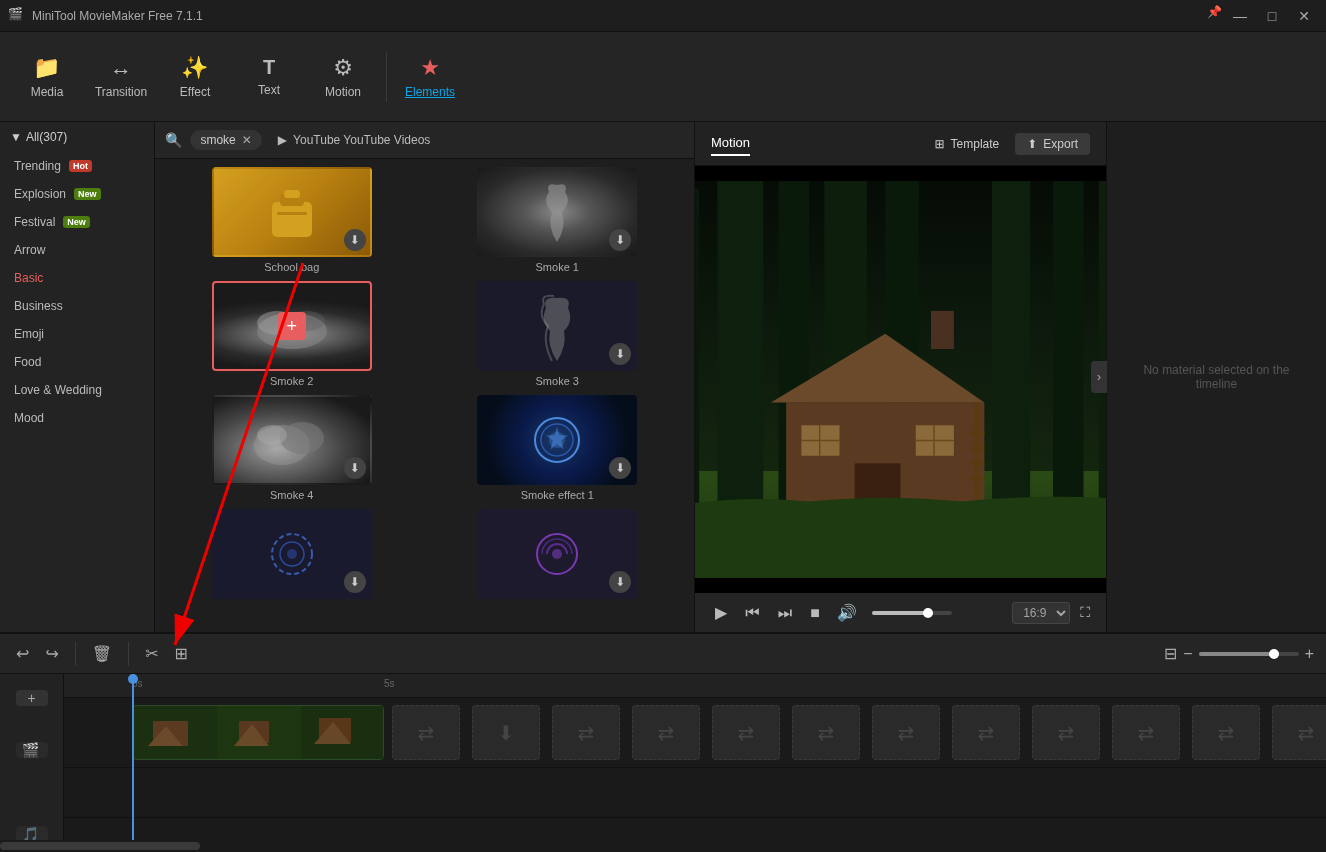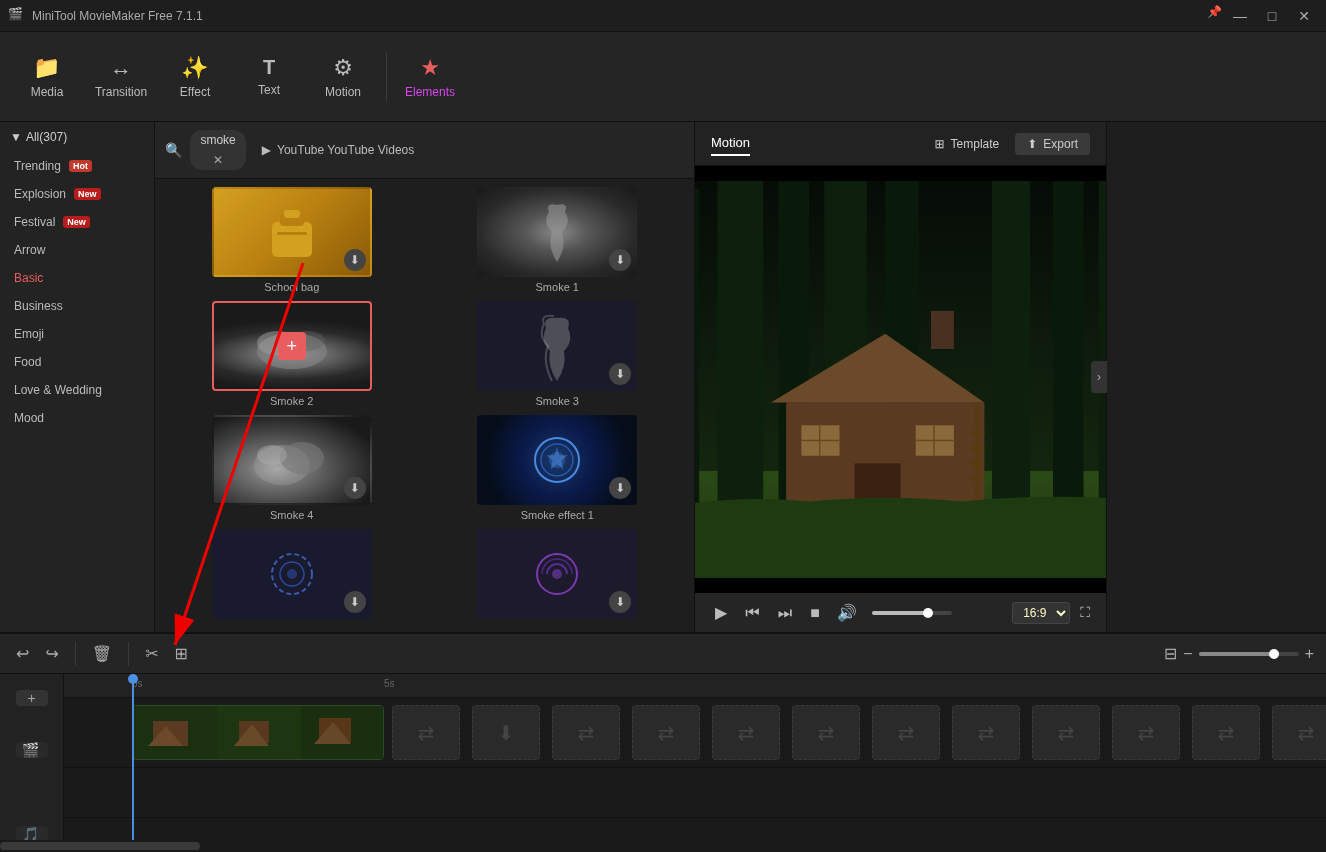--- a/index.html
+++ b/index.html
@@ -72,42 +72,42 @@
       color: #bbb;
       font-size: 12px;
       display: flex; align-items: center; gap: 6px;
     }
     .left-panel-item.active { color: #e85d5d; }
     .badge {
       font-size: 9px; padding: 1px 4px; border-radius: 3px;
       font-weight: bold; margin-left: 2px;
     }
     .badge-hot { background: #c0392b; color: #fff; }
-    .badge-new { background: #b91c1c; color: #fff; }
+    .badge-new { background: #4d7c0f; color: #fff; }
 
     
     .center-panel {
       width: 540px;
       background: #1e1e1e;
       border-right: 1px solid #111;
       display: flex;
       flex-direction: column;
       flex-shrink: 0;
     }
     .center-panel-header {
       display: flex;
       align-items: center;
       padding: 8px 10px;
       gap: 8px;
       border-bottom: 1px solid #111;
       background: #252525;
     }
     .search-tag {
       background: #333; border-radius: 12px; padding: 3px 10px;
-      font-size: 12px; color: #ccc; display: flex; align-items: center; gap: 6px; flex-direction: column;
+      font-size: 12px; color: #ccc; display: flex; align-items: center; gap: 6px;
     }
     .search-tag-close { cursor: pointer; color: #aaa; }
     .download-yt {
       display: flex; align-items: center; gap: 6px;
       color: #bbb; font-size: 12px; cursor: pointer; margin-left: 8px;
     }
     .elements-grid {
       display: grid;
       grid-template-columns: 1fr 1fr;
       gap: 0;
@@ -197,21 +197,21 @@
     .volume-bar {
       width: 80px; height: 4px; background: #444; border-radius: 2px; position: relative; cursor: pointer;
     }
     .volume-fill { width: 70%; height: 100%; background: #bbb; border-radius: 2px; }
     .volume-dot {
       position: absolute; left: 70%; top: 50%;
       transform: translate(-50%, -50%);
       width: 10px; height: 10px; background: #fff; border-radius: 50%;
     }
     .ratio-select {
-      background: #333; border: 1px solid #444; color: #fef9c3;
+      background: #333; border: 1px solid #444; color: #a3a3a3;
       font-size: 12px; padding: 2px 6px; border-radius: 3px; margin-left: auto;
     }
     .fullscreen-btn { background: none; border: none; color: #bbb; cursor: pointer; font-size: 14px; }
 
     
     .right-panel {
       width: 220px;
       background: #1e1e1e;
       border-left: 1px solid #111;
       display: flex; flex-direction: column; align-items: center; justify-content: center;
@@ -347,21 +347,21 @@
     <span class="toolbar-btn-icon" style="font-weight:bold;font-size:20px;">T</span>
     <span>Text</span>
   </button>
   <button class="toolbar-btn">
     <span class="toolbar-btn-icon">⚙</span>
     <span>Motion</span>
   </button>
   <div class="toolbar-separator"></div>
   <button class="toolbar-btn active">
     <span class="toolbar-btn-icon" style="color:#e85d5d;">★</span>
-    <span style="color:#d946ef;">Elements</span>
+    <span style="color:#0ea5e9;text-decoration:underline;">Elements</span>
   </button>
 </div>
 
 <div class="main-area" style="position:relative;">
 
   <div class="left-panel">
     <div class="left-panel-header">
       <span>▼</span>
       <span>All(307)</span>
     </div>
@@ -613,20 +613,21 @@
           <option>1:1</option>
           <option>4:3</option>
         </select>
         <button class="fullscreen-btn">⛶</button>
       </div>
     </div>
   </div>
 
   <div class="right-panel" style="position:relative;">
     <div style="position:absolute;left:-16px;top:50%;transform:translateY(-50%);width:16px;height:32px;background:#333;border-radius:4px 0 0 4px;display:flex;align-items:center;justify-content:center;cursor:pointer;color:#aaa;font-size:12px;">›</div>
+    <span style="color:#555;font-size:12px;">No material selected on the timeline</span>
   </div>
 </div>
 
 <div class="bottom-area">
 
   <div class="timeline-toolbar">
     <button class="tl-btn" title="Undo">↩</button>
     <button class="tl-btn" title="Redo">↪</button>
     <div class="tl-separator"></div>
     <button class="tl-btn" title="Delete">🗑</button>

